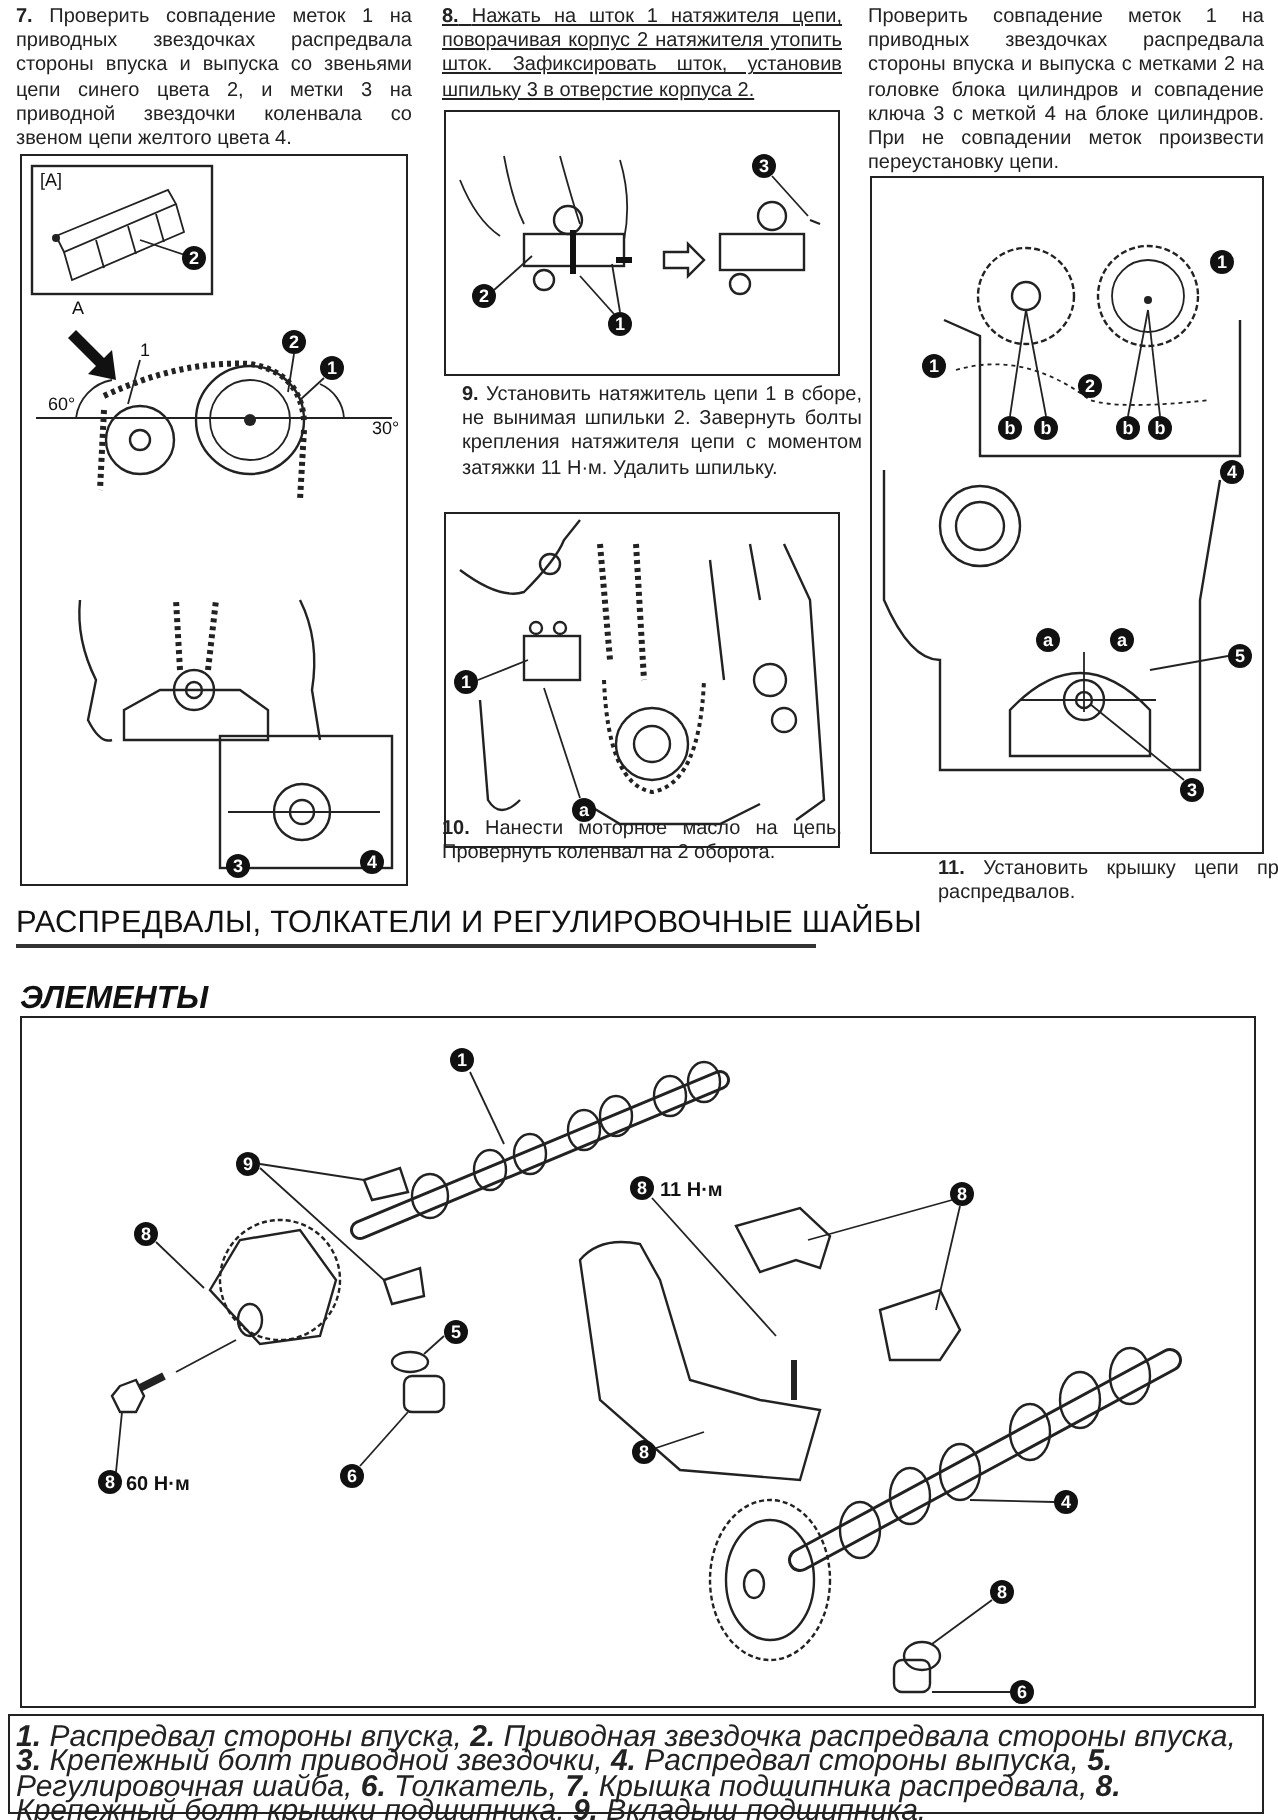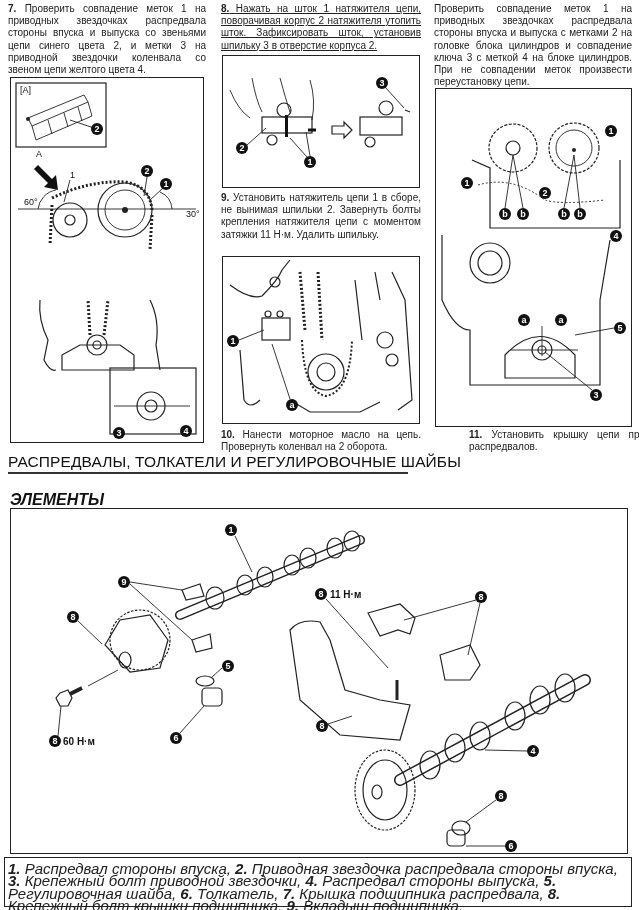--- a/index.html
+++ b/index.html
@@ -35,26 +35,26 @@
 
 <div class="col-text" style="left:434px;top:3px;width:198px;">
   <span>Проверить совпадение меток 1 на приводных звездочках распредвала стороны впуска и выпуска с метками 2 на головке блока цилиндров и совпадение ключа 3 с меткой 4 на блоке цилиндров. При не совпадении меток произвести переустановку цепи.</span>
 </div>
 
 <div class="frame" style="left:10px;top:77px;width:194px;height:366px;"></div>
 <div class="frame" style="left:222px;top:55px;width:198px;height:133px;"></div>
 <div class="frame" style="left:222px;top:256px;width:198px;height:168px;"></div>
 <div class="frame" style="left:435px;top:88px;width:197px;height:339px;"></div>
 
-<div class="col-text" style="left:221px;top:192px;width:200px;">
+<div class="col-text" style="left:231px;top:192px;width:200px;">
   <b>9.</b>
   <span>Установить натяжитель цепи 1 в сборе, не вынимая шпильки 2. Завернуть болты крепления натяжителя цепи с моментом затяжки 11 Н·м. Удалить шпильку.</span>
 </div>
 
-<div class="col-text" style="left:221px;top:429px;width:200px;">
+<div class="col-text" style="left:221px;top:409px;width:200px;">
   <b>10.</b>
   <span>Нанести моторное масло на цепь. Провернуть коленвал на 2 оборота.</span>
 </div>
 
 <div class="col-text" style="left:434px;top:429px;width:198px;margin-left:35px;">
   <b>11.</b>
   <span>Установить крышку цепи привода распредвалов.</span>
 </div>
 
 <div class="section-title">РАСПРЕДВАЛЫ, ТОЛКАТЕЛИ И РЕГУЛИРОВОЧНЫЕ ШАЙБЫ</div>

